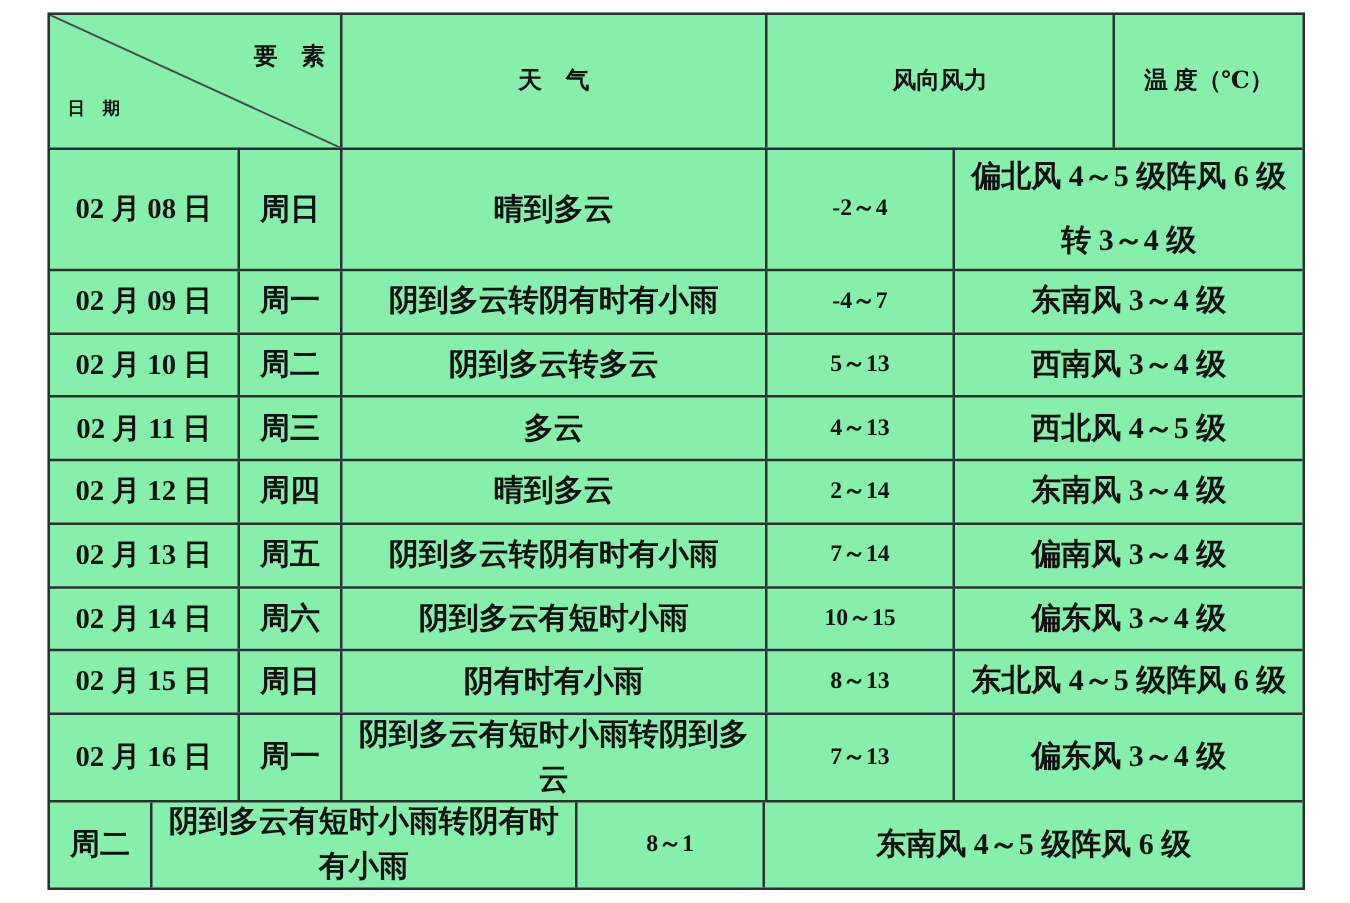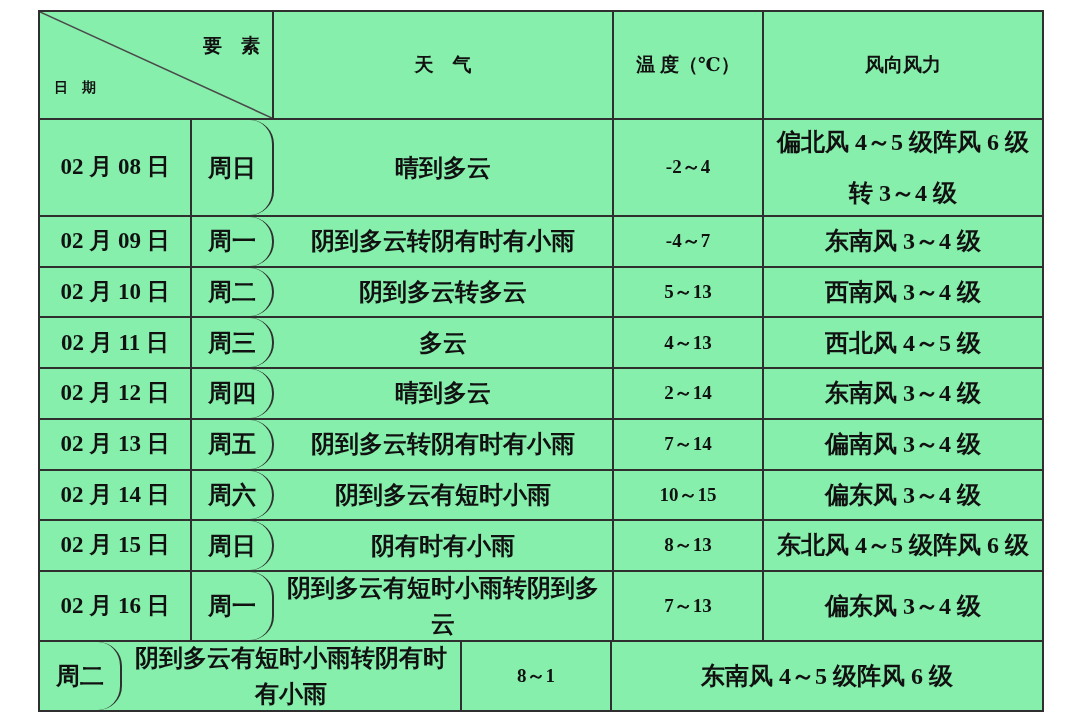--- a/index.html
+++ b/index.html
@@ -34,21 +34,21 @@
     align-items: center;
     justify-content: center;
     text-align: center;
     font-weight: bold;
     font-size: 24px;
     padding: 2px 6px;
     line-height: 1.5;
   }
   .td:last-child, .th:last-child { border-right: none; }
   .col-date    { flex: 0 0 152px; font-size: 23px; }
-  .col-day     { flex: 0 0 82px; border-radius: 24px;  }
+  .col-day     { flex: 0 0 82px;  }
   .col-weather { flex: 0 0 340px; }
   .col-temp    { flex: 0 0 150px; font-size: 19px; }
   .col-wind    { flex: 1 1 auto; line-height: 2.1; }
   
   .th.diag-cell {
     flex: 0 0 234px;
     position: relative;
     padding: 0;
   }
   .diag-cell svg {
@@ -75,22 +75,22 @@
 
   <div class="tr header-row">
     <div class="th diag-cell">
       <svg viewBox="0 0 234 108" preserveAspectRatio="none">
         <line x1="0" y1="0" x2="234" y2="108" stroke="#4a4a4a" stroke-width="1.6"></line>
       </svg>
       <span class="diag-label-top">要　素</span>
       <span class="diag-label-bottom">日　期</span>
     </div>
     <div class="th col-weather">天　气</div>
+    <div class="th col-wind">风向风力</div>
     <div class="th col-temp">温 度（℃）</div>
-    <div class="th col-wind">风向风力</div>
   </div>
 
   <div class="tr row-tall">
     <div class="td col-date">02 月 08 日</div>
     <div class="td col-day">周日</div>
     <div class="td col-weather">晴到多云</div>
     <div class="td col-temp">-2～4</div>
     <div class="td col-wind">偏北风 4～5 级阵风 6 级转 3～4 级</div>
   </div>
 

